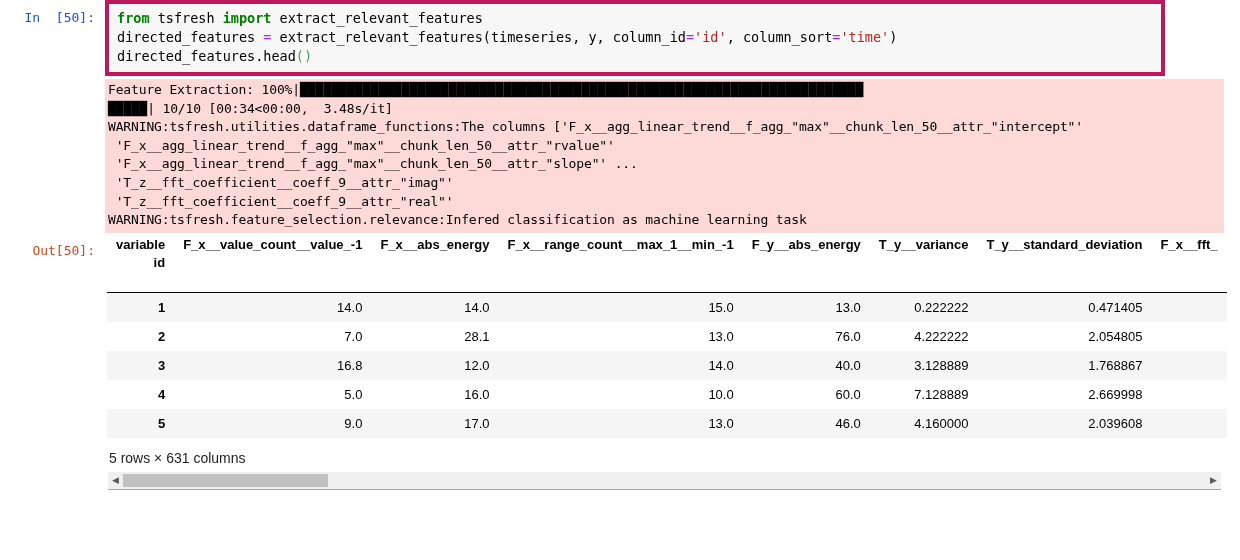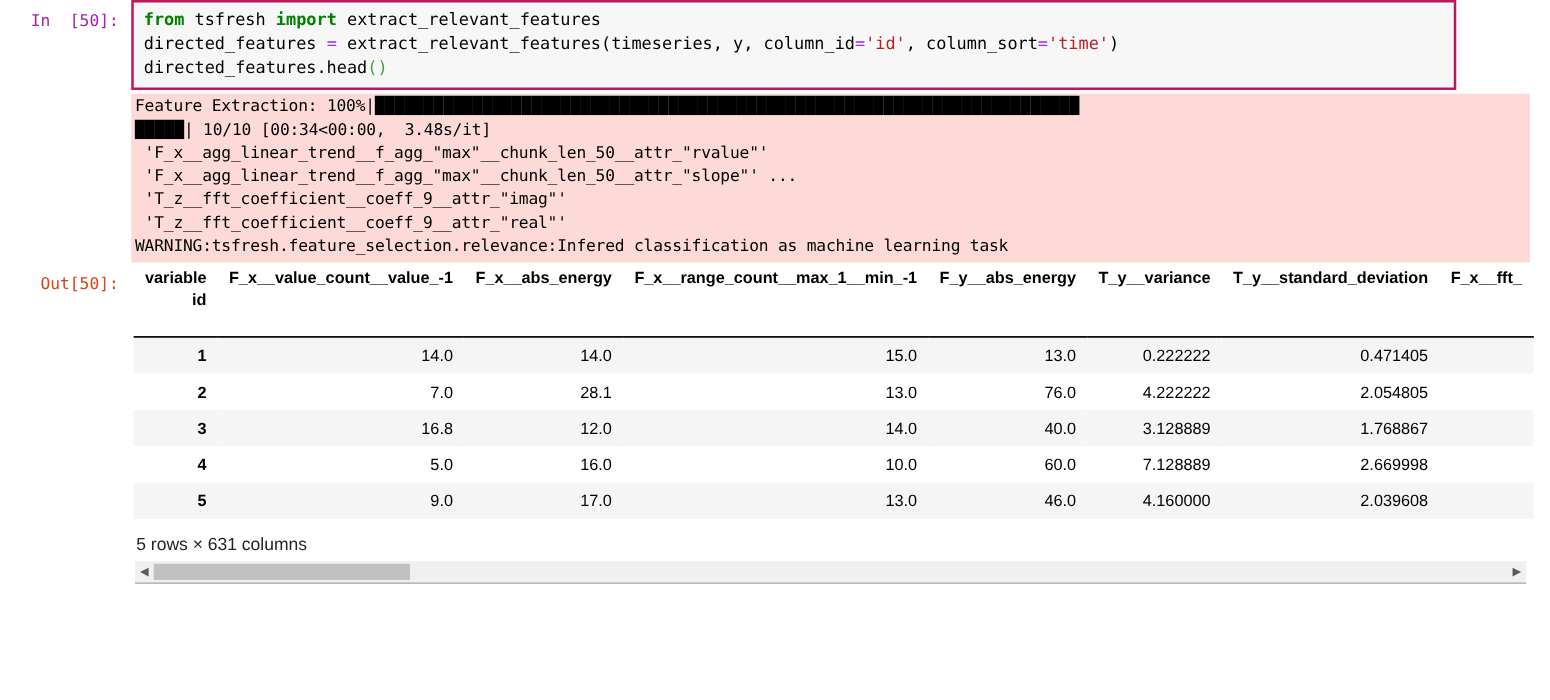--- a/index.html
+++ b/index.html
@@ -31,27 +31,27 @@
     width: 95px;
     min-width: 95px;
     text-align: right;
     padding-right: 10px;
     font-family: "DejaVu Sans Mono", "Liberation Mono", monospace;
     font-size: 13px;
     line-height: 19px;
     white-space: pre;
     user-select: none;
   }
-  .prompt-in   { color: #a21caf; padding-top: 8px; }
+  .prompt-in   { color: #1d4ed8; padding-top: 8px; }
   .prompt-out  { color: #d84315; padding-top: 8px; }
 
   
   .code-area {
     background: #f7f7f7;
-    border: 2px solid #be185d;
+    border: 4px solid #be185d;
     width: 1060px;
     box-sizing: border-box;
     padding: 5px 6px 6px 8px;
   }
   pre.code {
     margin: 0;
     font-family: "DejaVu Sans Mono", "Liberation Mono", monospace;
     font-size: 13.5px;
     line-height: 19px;
     color: #000000;
@@ -182,20 +182,21 @@
 <span>directed_features </span><span class="op">=</span><span> extract_relevant_features(timeseries, y, column_id</span><span class="op">=</span><span class="str">'id'</span><span>, column_sort</span><span class="op">=</span><span class="str">'time'</span><span>)</span>
 <span>directed_features.head</span><span class="par">()</span></pre>
     </div>
   </div>
 
   <div class="cell-row">
     <div class="prompt"></div>
     <div class="stderr-area">
       <pre class="stderr"><span>Feature Extraction: 100%|</span><span class="bar-blocks">████████████████████████████████████████████████████████████████████████</span>
 <span class="bar-blocks">█████</span><span>| 10/10 [00:34&lt;00:00,  3.48s/it]</span></pre>
+      <pre class="stderr">WARNING:tsfresh.utilities.dataframe_functions:The columns ['F_x__agg_linear_trend__f_agg_"max"__chunk_len_50__attr_"intercept"'</pre>
       <pre class="stderr"> 'F_x__agg_linear_trend__f_agg_"max"__chunk_len_50__attr_"rvalue"'</pre>
       <pre class="stderr"> 'F_x__agg_linear_trend__f_agg_"max"__chunk_len_50__attr_"slope"' ...</pre>
       <pre class="stderr"> 'T_z__fft_coefficient__coeff_9__attr_"imag"'</pre>
       <pre class="stderr"> 'T_z__fft_coefficient__coeff_9__attr_"real"'</pre>
       <pre class="stderr">WARNING:tsfresh.feature_selection.relevance:Infered classification as machine learning task</pre>
     </div>
   </div>
 
   <div class="cell-row">
     <div class="prompt prompt-out">Out[50]:</div>

